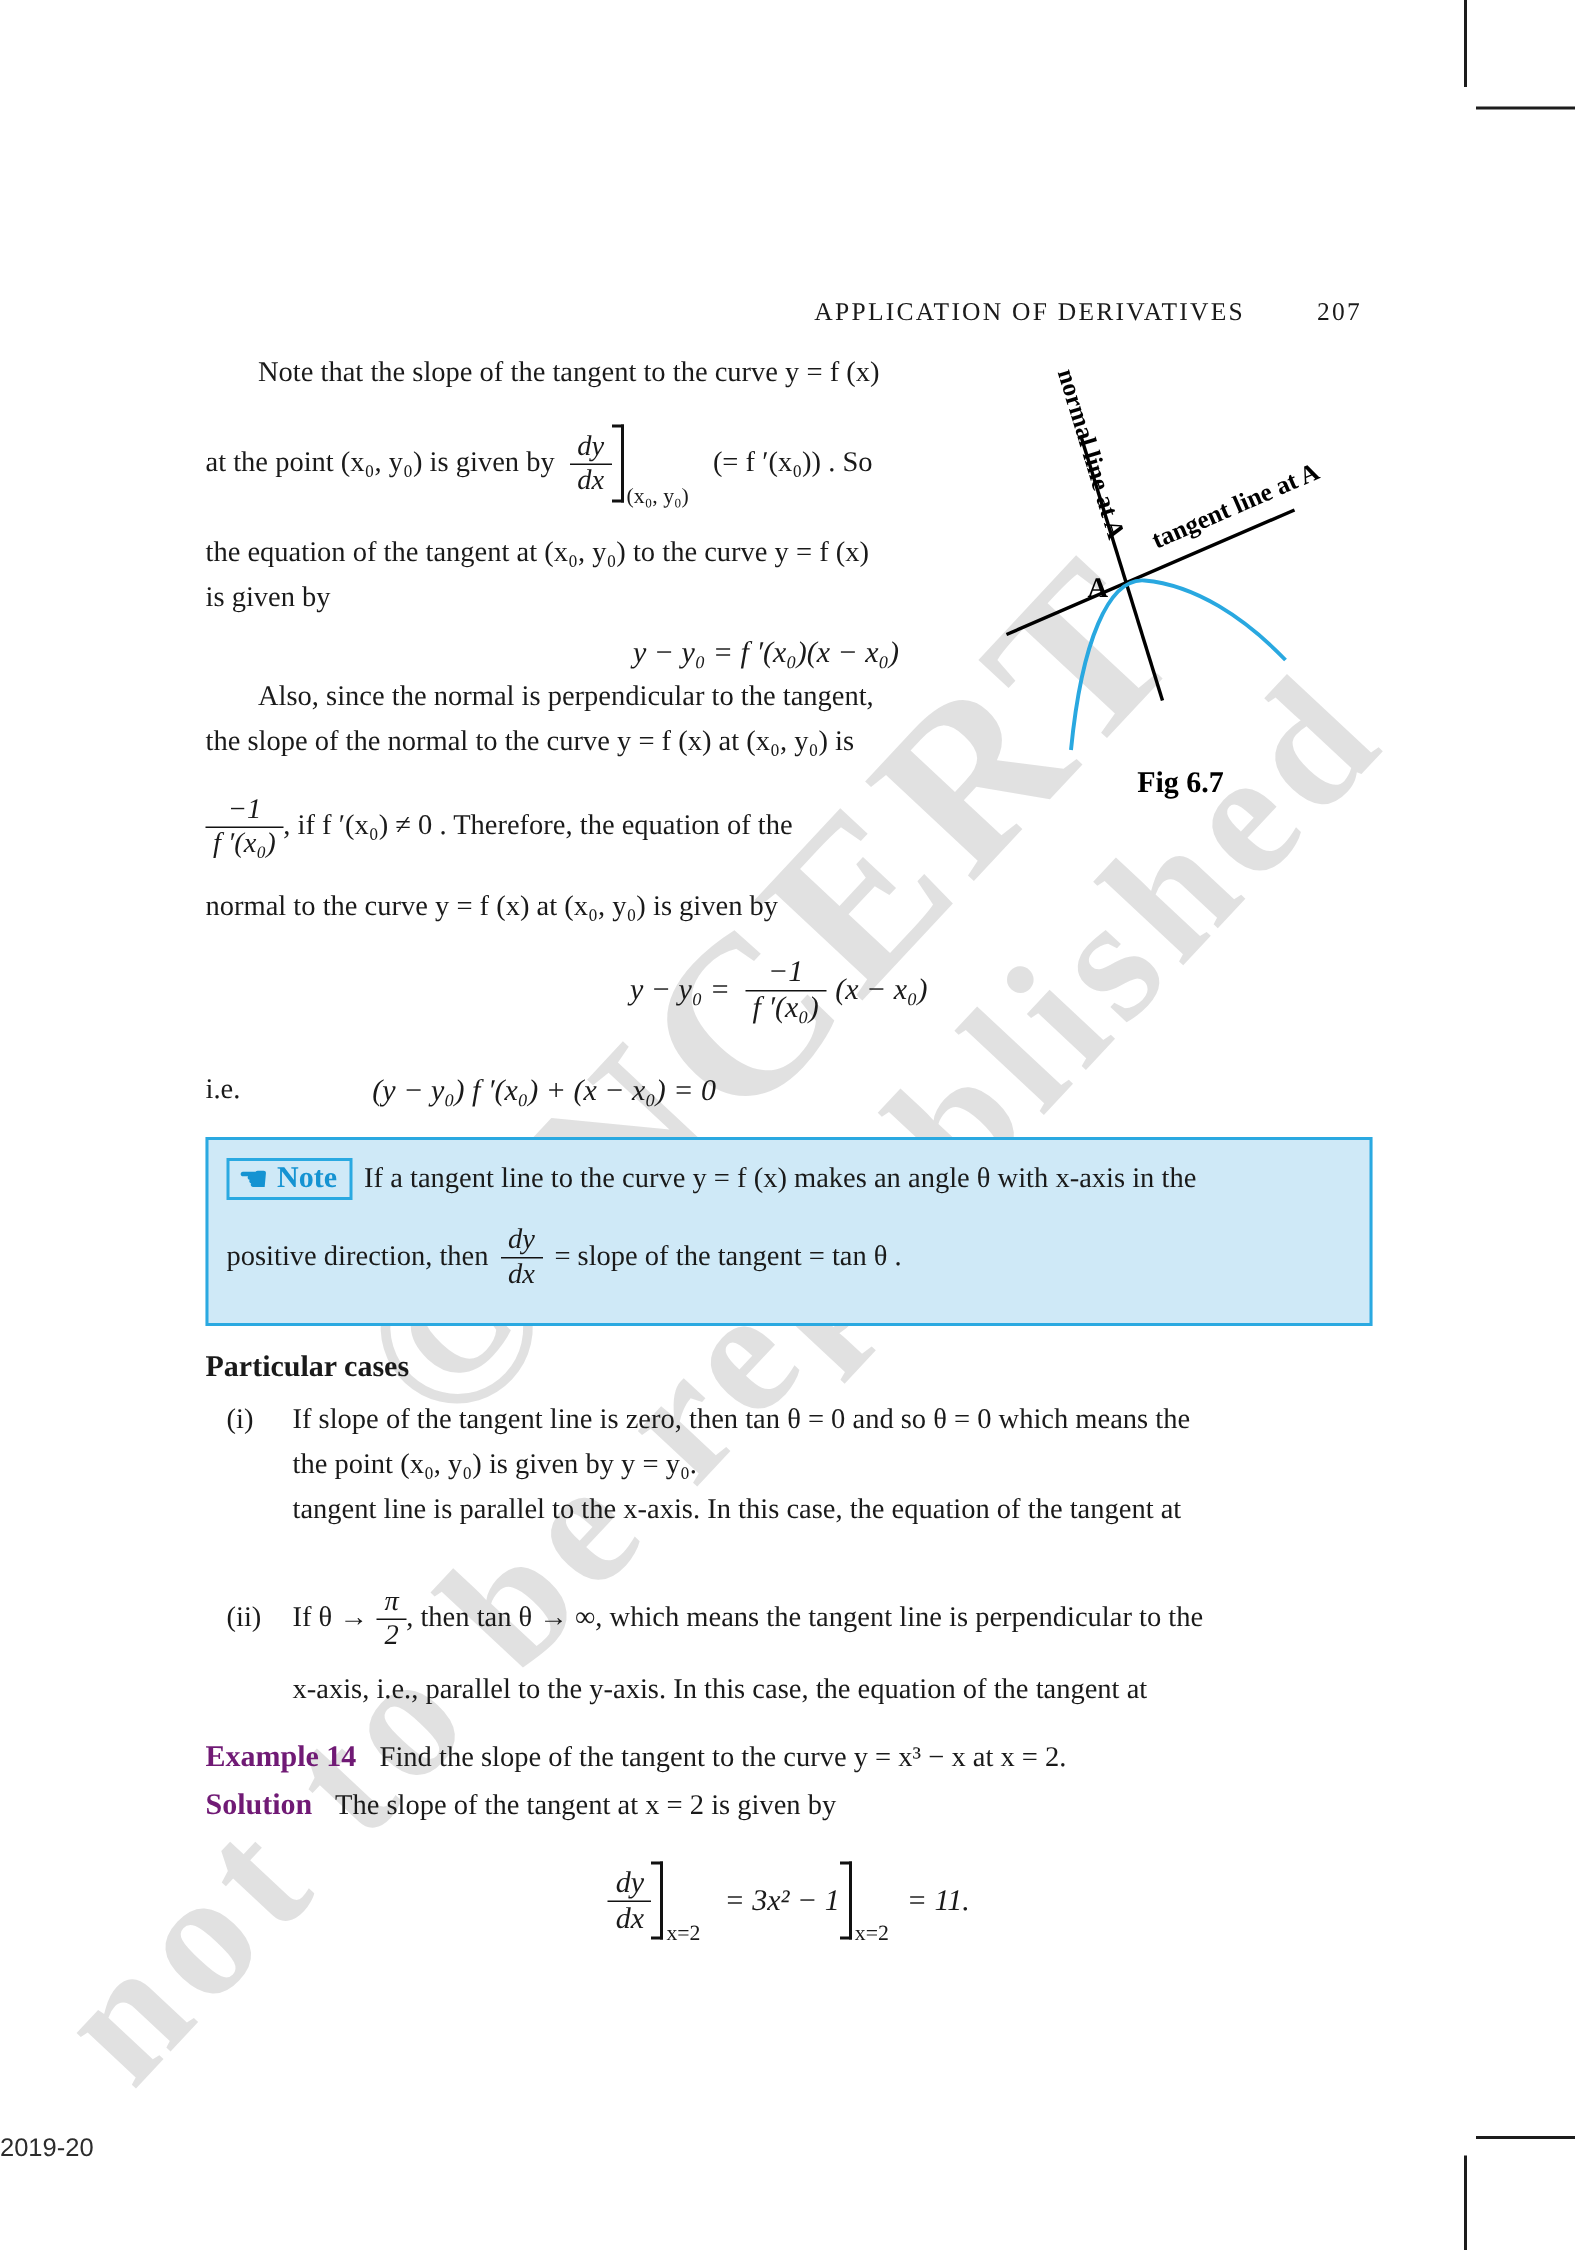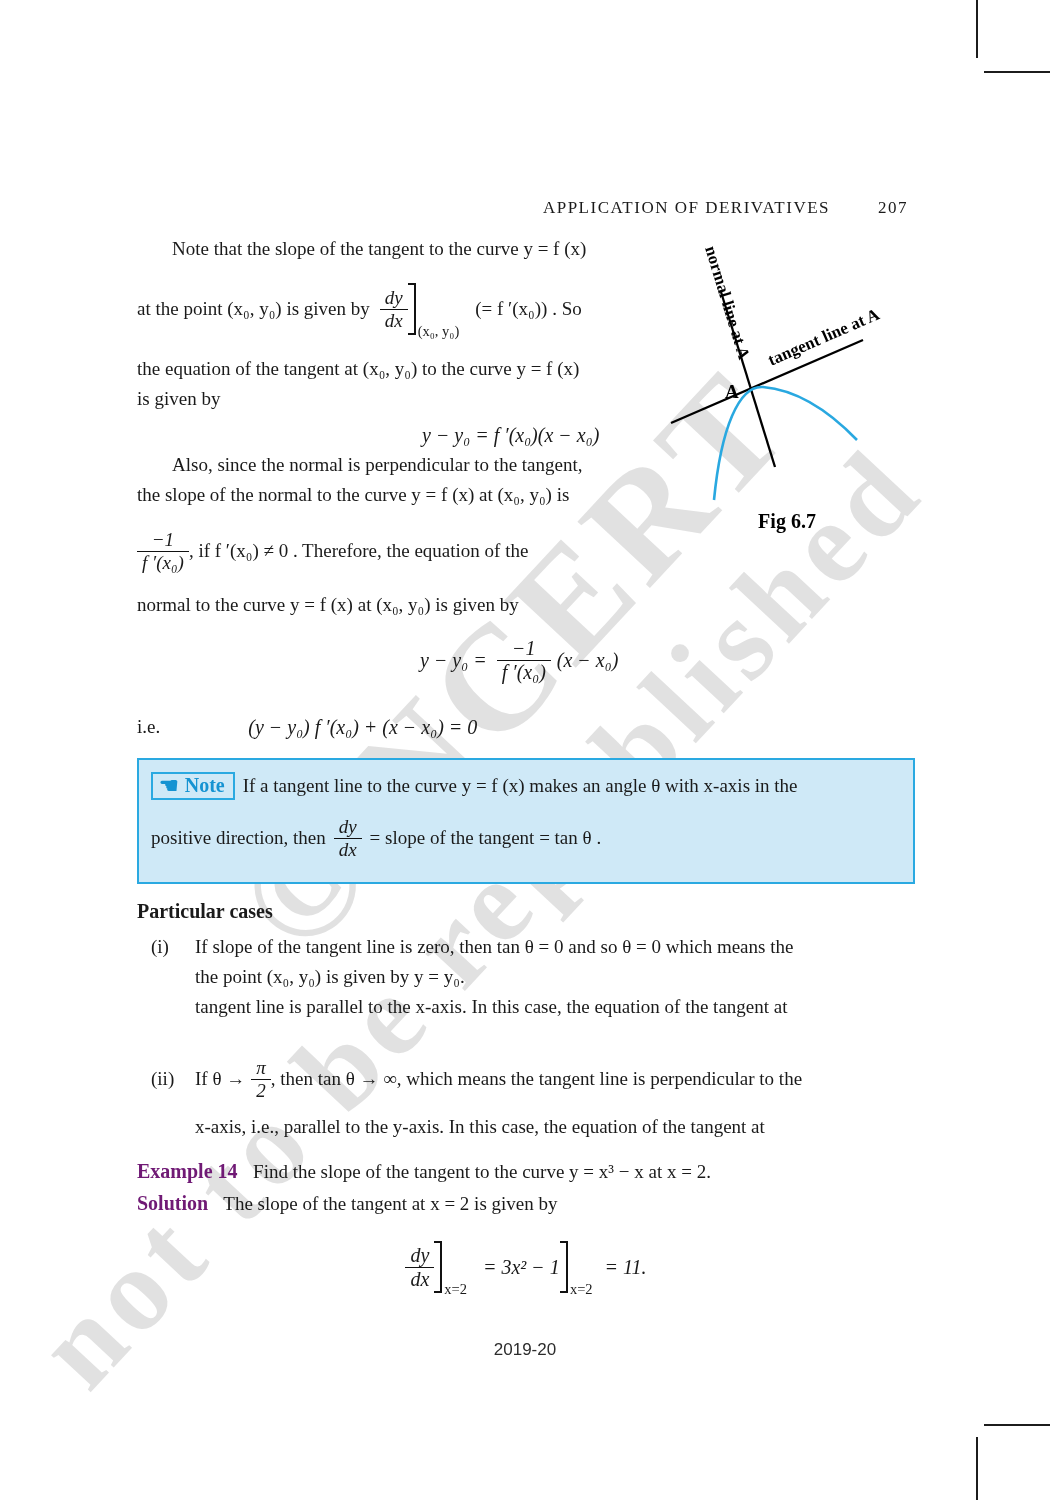--- a/index.html
+++ b/index.html
@@ -49,21 +49,21 @@
   .pc-head { margin-top:12px; height:30px; line-height:30px; font-weight:bold; font-size:20px; }
   .pc-item { display:grid; grid-template-columns:58px 1fr; margin-top:6px; }
   .pc-item .marker { padding-left:14px; line-height:30px; }
   .pc-item2 { margin-top:24px; }
   .row-tall { display:flex; align-items:center; height:66px; white-space:nowrap; }
   .blue-label { color:#701a75; font-weight:bold; }
   .ex-row { margin-top:14px; height:30px; line-height:30px; white-space:nowrap; }
   .sol-row { margin-top:2px; height:30px; line-height:30px; white-space:nowrap; }
   .final-eq { margin-top:6px; height:86px; display:flex; align-items:center; justify-content:center;
               font-size:20px; white-space:nowrap; }
-  .footer { position:absolute; left:0; right:0; top:1340px; text-align:center;
+  .footer { position:absolute; left:0; right:0; top:1422px; 
             font-family:"Liberation Sans", sans-serif; font-size:17px; color:#2c2c2c; z-index:3; }
 </style>
 </head>
 <body>
 
 <div class="page">
 
   <div class="crop v1"></div>
   <div class="crop h1"></div>
   <div class="crop h2"></div>

